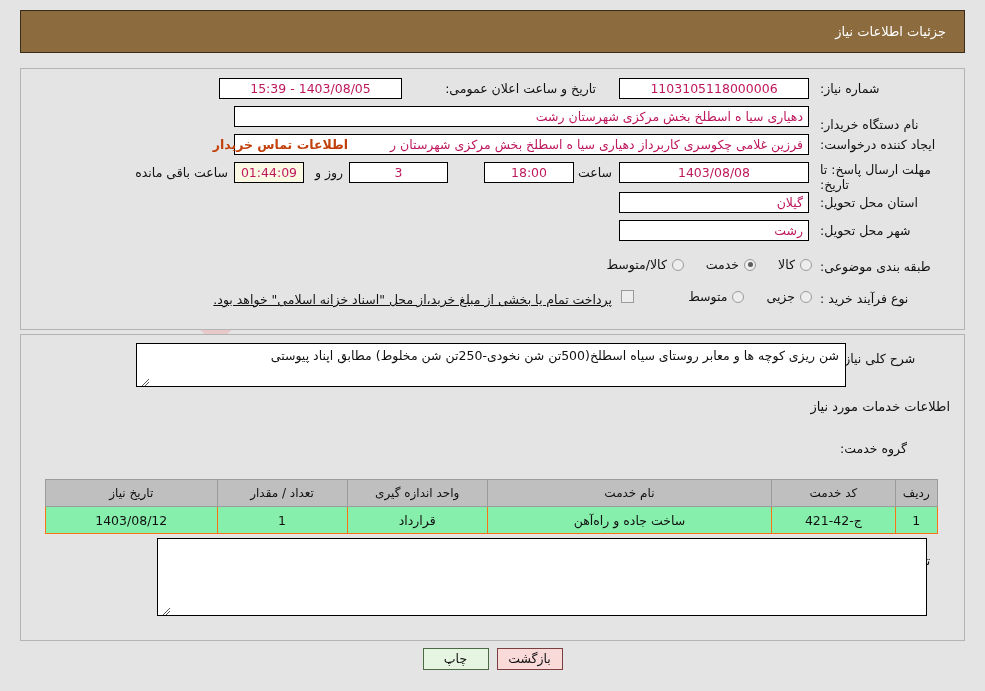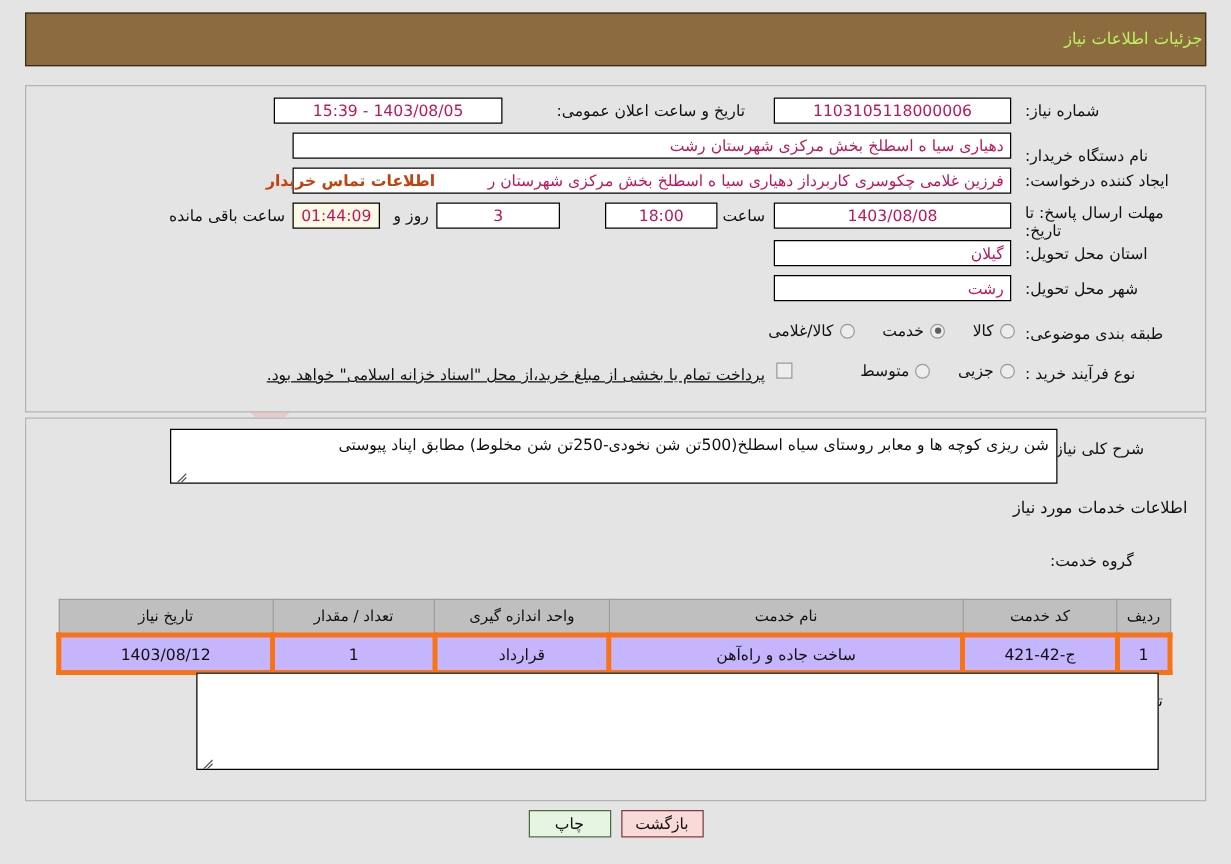--- a/index.html
+++ b/index.html
@@ -61,22 +61,22 @@
   .title-bar {
     position: absolute;
     right: 20px; left: 20px; top: 10px;
     height: 43px;
     background: #8c6b3e;
     border: 1px solid #3a2c1a;
     box-sizing: border-box;
     display: flex;
     align-items: center;
     justify-content: flex-start;
-    padding-right: 2px;
-    color: #bef264;
+    padding-right: 18px;
+    color: #ffffff;
     font-size: 13px;
     z-index: 3;
   }
 
   
   .panel {
     position: absolute;
     right: 20px; left: 20px;
     border: 1px solid #b4b4b4;
     background: #e4e4e4;
@@ -197,22 +197,22 @@
   table.grid th {
     background: #bfbfbf;
     border: 1px solid #9b9b9b;
     font-weight: normal;
     height: 26px;
     color: #111;
     font-size: 12px;
     padding: 0 4px;
   }
   table.grid td {
-    background: #c4b5fd;
-    border: 4px solid #f97316;
+    background: #86efac;
+    border: 1px solid #f97316;
     height: 26px;
     text-align: center;
     color: #111;
     font-size: 12.5px;
     padding: 0 4px;
   }
 
   
   .btnbar {
     position: absolute;
@@ -283,21 +283,21 @@
       <div class="opt">
         <span class="radio"></span>
         <span class="otxt">کالا</span>
       </div>
       <div class="opt">
         <span class="radio checked"></span>
         <span class="otxt">خدمت</span>
       </div>
       <div class="opt">
         <span class="radio"></span>
-        <span class="otxt">کالا/غلامی</span>
+        <span class="otxt">کالا/متوسط</span>
       </div>
     </div>
 
   <div class="lbl-right" style="top:222px;">نوع فرآیند خرید :</div>
   <div class="row" style="right:152px; top:220px;" id="process-options">
       <div class="opt">
         <span class="radio"></span>
         <span class="otxt">جزیی</span>
       </div>
       <div class="opt">

